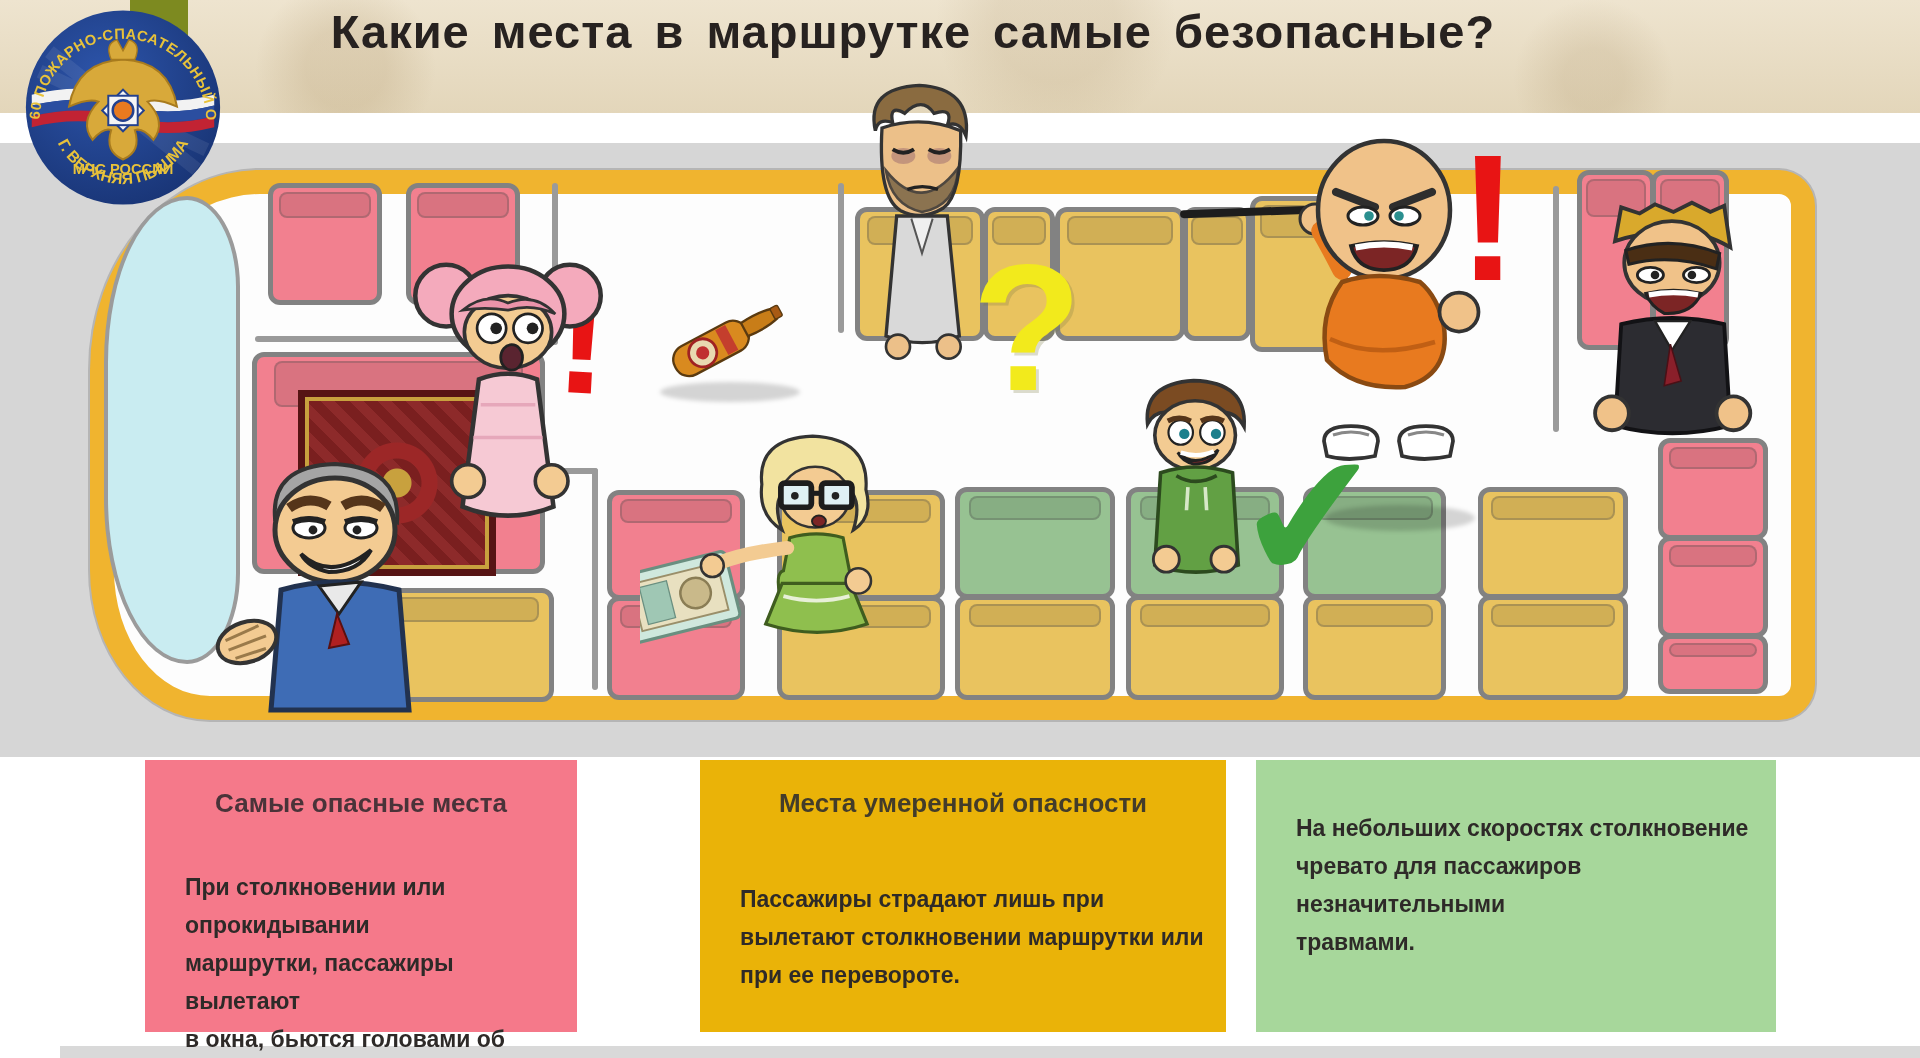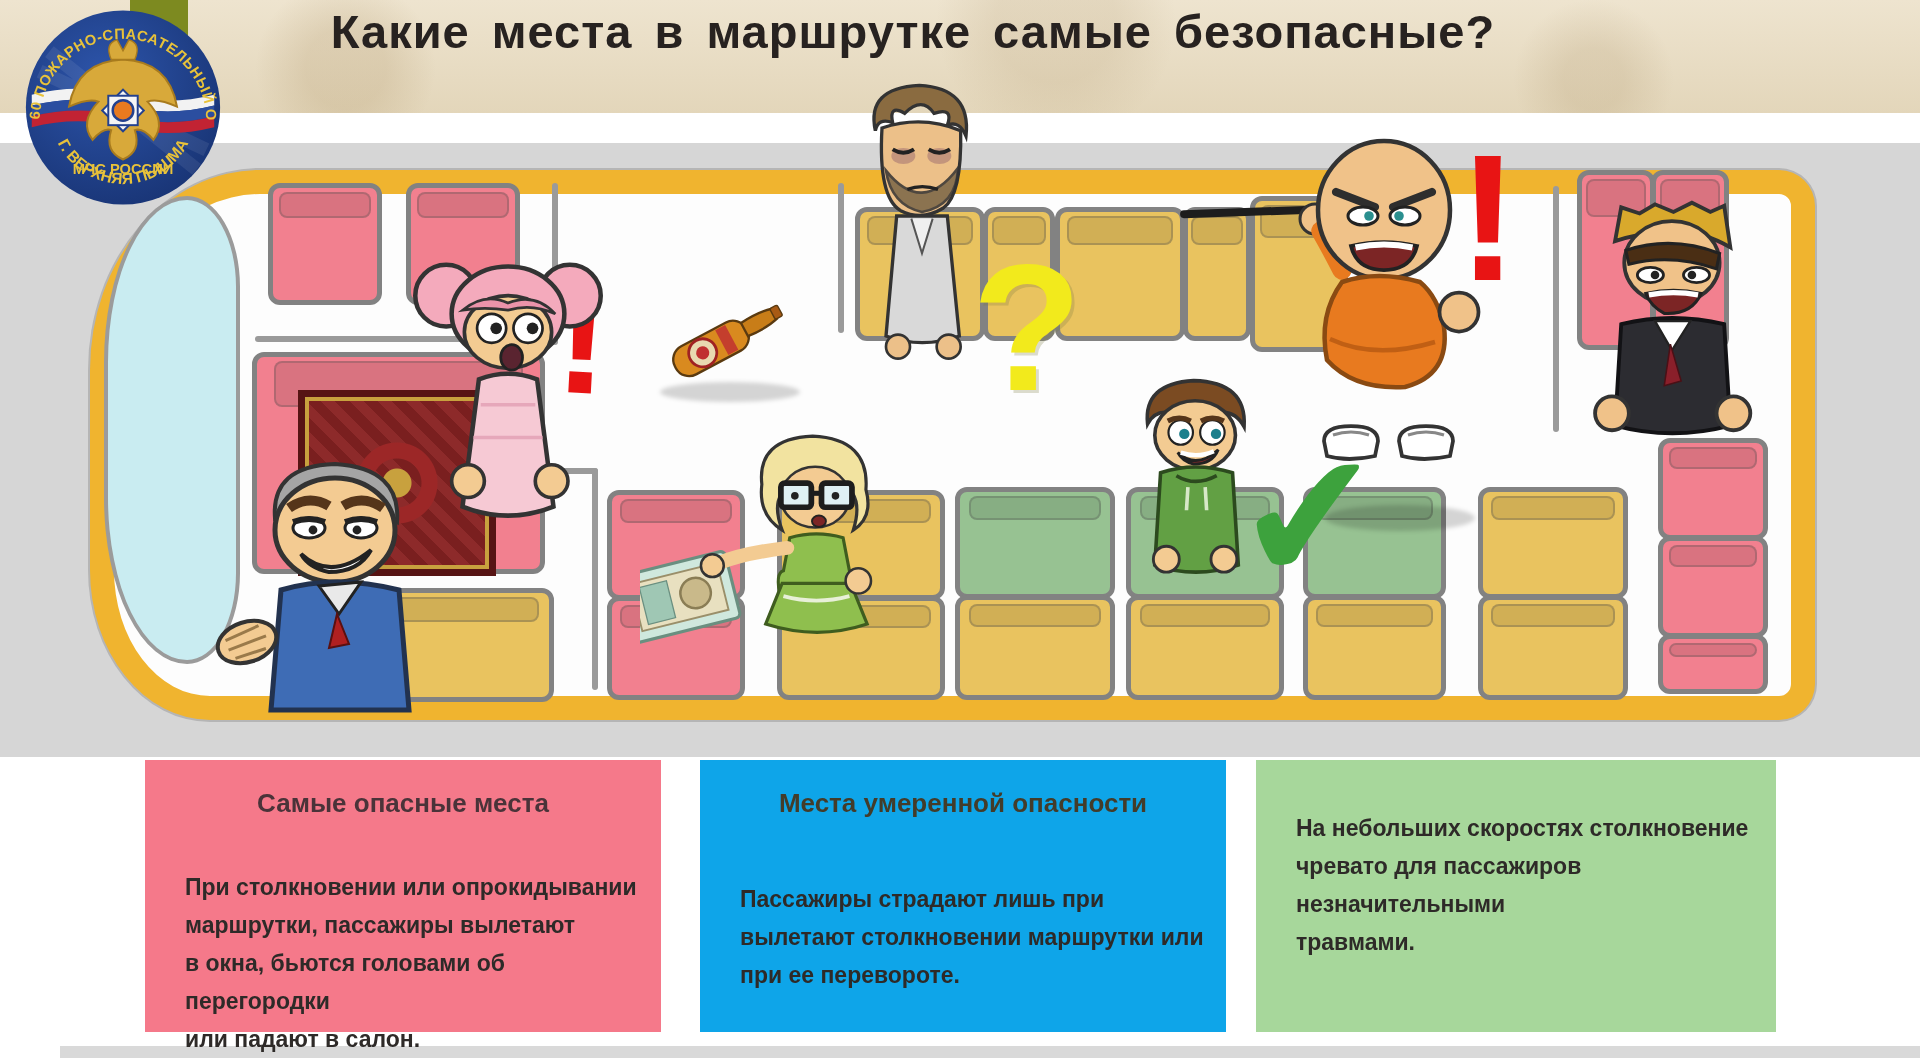--- a/index.html
+++ b/index.html
@@ -58,23 +58,23 @@
   .shadow{background:rgba(0,0,0,.16);border-radius:50%;z-index:5;filter:blur(2px);}
 
   
   #emblem{left:20px;top:2px;width:206px;height:212px;z-index:10;}
 
   
   .legend-box{position:absolute;top:760px;height:272px;z-index:9;}
   .legend-box h3{margin:28px 10px 0 10px;text-align:center;font-size:26px;font-weight:bold;}
   .legend-box p{margin:50px 14px 0 40px;font-size:23px;font-weight:bold;color:#2e2a28;
                 line-height:1.65;white-space:pre-line;}
-  #box-danger{left:145px;width:516px;background:#f5798a;}
+  #box-danger{left:145px;width:432px;background:#f5798a;}
   #box-danger h3{color:#4a3339;}
-  #box-moderate{left:700px;width:526px;background:#0ea5e9;}
+  #box-moderate{left:700px;width:526px;background:#eab308;}
   #box-moderate h3{color:#433c2a;}
   #box-moderate p{margin-top:62px;}
   #box-safe{left:1256px;width:520px;background:#a7d79b;}
   #box-safe h3{color:#38462f;}
 </style>
 </head>
 <body>
 
 <div class="abs" id="paper-band"></div>
 <div class="abs" id="grey-band"></div>

